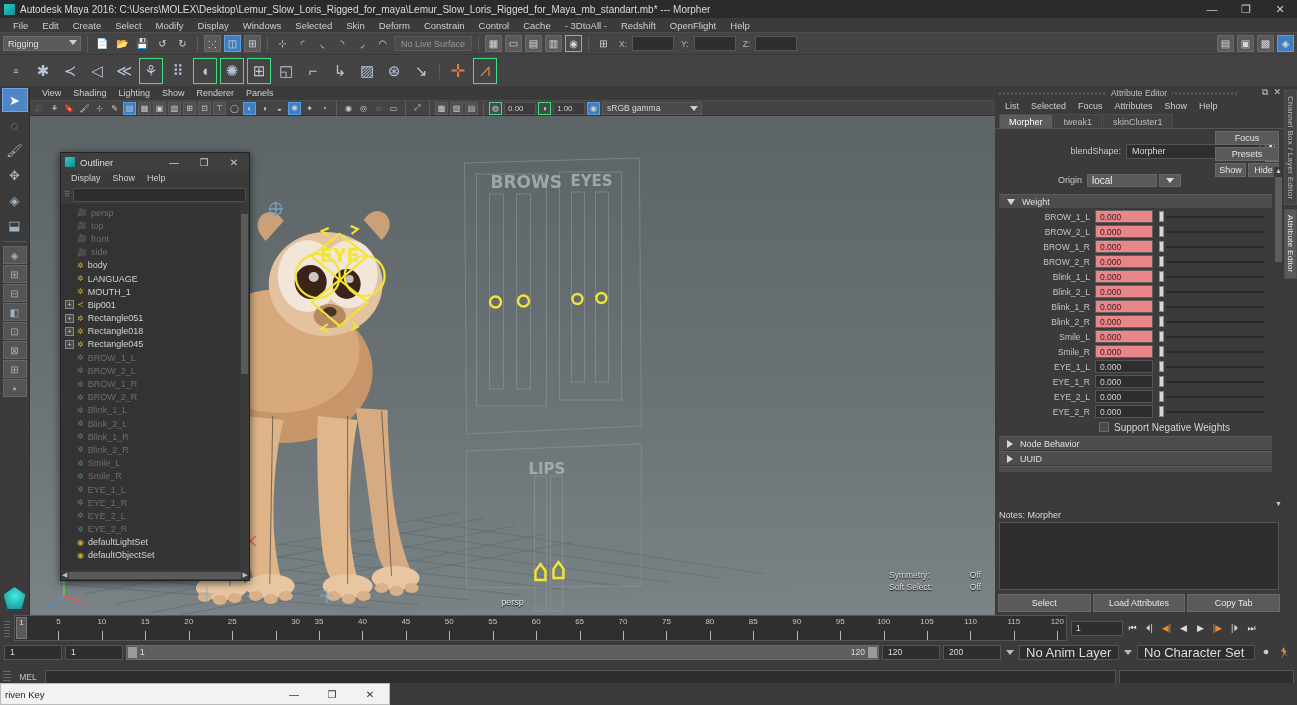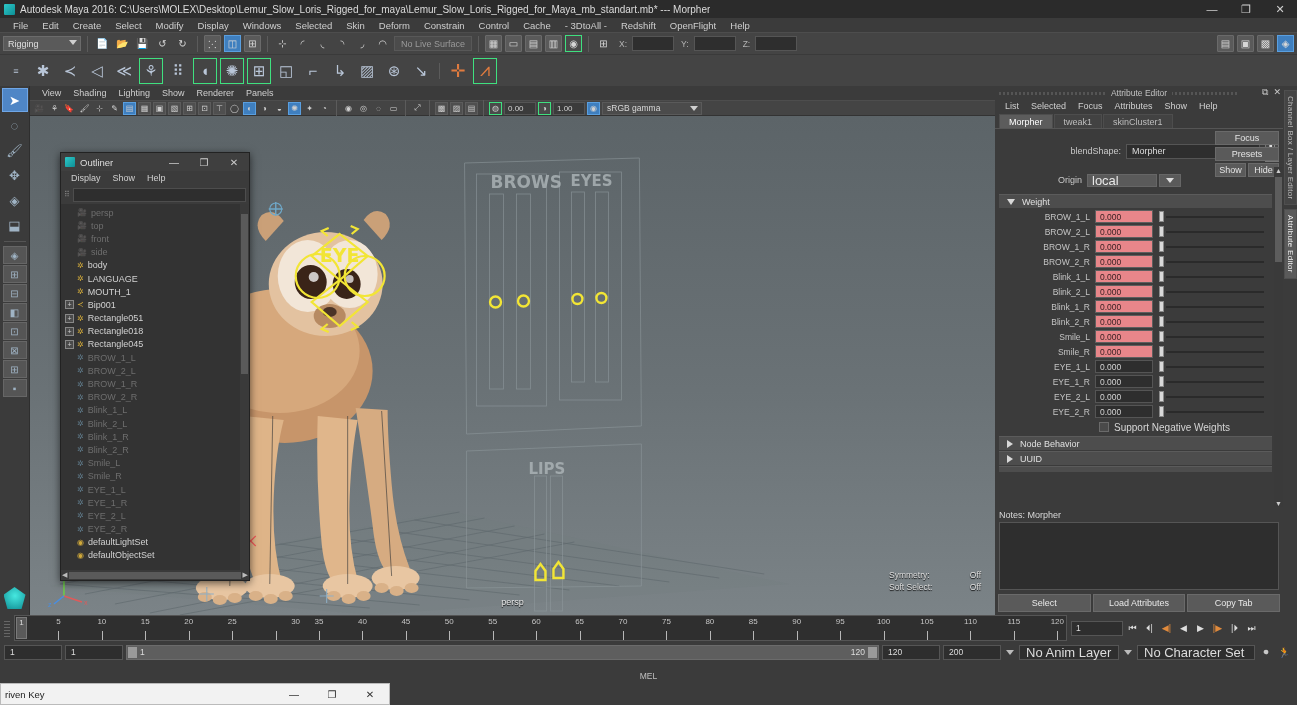--- a/index.html
+++ b/index.html
@@ -170,21 +170,21 @@
      font-size:9px; color:#e0e0e0; padding-left:4px; margin:1px 2px 1px 4px;
      border-top:1px solid #5b5b5b;}
   .tri { width:0;height:0;margin-right:7px;margin-left:4px;}
   .tri.down { border-left:4px solid transparent;border-right:4px solid transparent;
      border-top:6px solid #d8d8d8;}
   .tri.right{ border-top:4px solid transparent;border-bottom:4px solid transparent;
      border-left:6px solid #d8d8d8;}
   .origin-row{height:26px;display:flex;align-items:center;border-radius:6px;}
   .origin-lbl{width:92px;text-align:right;font-size:9px;color:#c9c9c9;padding-right:5px;}
   .origin-sel{width:70px;height:13px;background:#5a5a5a;border:1px solid #666;
-     font-size:13px;color:#e8e8e8;display:flex;align-items:center;padding-left:4px;}
+     font-size:10px;color:#e8e8e8;display:flex;align-items:center;padding-left:4px;}
   .origin-ar{width:22px;height:13px;background:#5a5a5a;border:1px solid #666;margin-left:2px;
      display:flex;align-items:center;justify-content:center;}
   .origin-ar i{width:0;height:0;border-left:4px solid transparent;border-right:4px solid transparent;border-top:5px solid #ddd;}
 
   .w-row { height:15px; display:flex; align-items:center; margin-bottom:0px; }
   .w-name { width:100px; text-align:right; font-size:8.5px; color:#c4c4c4; padding-right:5px;}
   .w-val { width:58px; height:13px; font-size:8.5px; color:#2b2b2b;
      display:flex;align-items:center; padding-left:4px; border:1px solid #5e5e5e;}
   .w-val.pink { background:#e8868a; color:#3a2022;}
   .w-val.dark { background:#2e2e2e; color:#d4d4d4; border-color:#555;}
@@ -233,21 +233,21 @@
   .rangebar .tL{position:absolute;left:13px;font-size:8.5px;color:#ddd;}
   .rangebar .tR{position:absolute;right:13px;font-size:8.5px;color:#ddd;}
   .selbox { height:15px; background:#2e2e2e;border:1px solid #555;font-size:13px;
      color:#ddd;display:flex;align-items:center;padding:0 6px;}
   .dd-ar{width:0;height:0;border-left:4px solid transparent;border-right:4px solid transparent;
      border-top:5px solid #bbb;margin:0 2px;}
   .charbtn{width:16px;height:16px;display:flex;align-items:center;justify-content:center;font-size:10px;}
 
   
   .cmdline { position:absolute; left:0; top:668px; width:1297px; height:18px;
-     display:flex; align-items:center; gap:3px; background:#3b3b3b; padding:0 3px;flex-direction:column;}
+     display:flex; align-items:center; gap:3px; background:#3b3b3b; padding:0 3px;}
   .cmd-grip{width:8px;height:14px;background:repeating-linear-gradient(0deg,#666 0 1px,#3b3b3b 1px 3px);}
   .mel-lbl{font-size:8.5px;color:#c0c0c0;width:28px;text-align:center;}
   .cmd-in{flex:1;height:14px;background:#2e2e2e;border:1px solid #555;}
   .cmd-out{width:175px;height:14px;background:#2e2e2e;border:1px solid #555;}
 
   
   .dkwin { position:absolute; left:0; top:683px; width:390px; height:22px;
      background:#f2f2f2; border:1px solid #bbb; display:flex; align-items:center;
      font-size:9.5px; color:#222; z-index:40;}
   .dk-title{padding-left:4px;}

